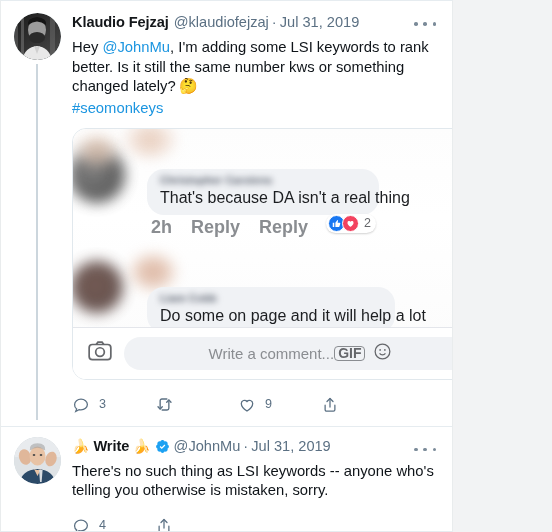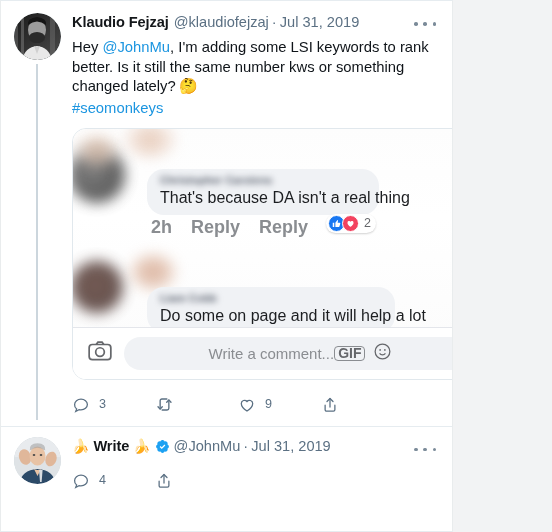--- a/index.html
+++ b/index.html
@@ -481,20 +481,21 @@
           <svg width="15" height="15" viewBox="0 0 24 24">
             <path fill="#1da1f2" d="M22.25 12c0-1.43-.88-2.67-2.19-3.34.46-1.39.2-2.9-.81-3.91s-2.52-1.27-3.91-.81C14.67 2.63 13.43 1.75 12 1.75s-2.67.88-3.34 2.19c-1.39-.46-2.9-.2-3.91.81s-1.27 2.52-.81 3.91C2.63 9.33 1.75 10.57 1.75 12s.88 2.67 2.19 3.34c-.46 1.39-.2 2.9.81 3.91s2.52 1.27 3.91.81c.67 1.31 1.91 2.19 3.34 2.19s2.67-.88 3.34-2.19c1.39.46 2.9.2 3.91-.81s1.27-2.52.81-3.91c1.31-.67 2.19-1.91 2.19-3.34z"></path>
             <path fill="#fff" d="M10.83 16.04l-3.4-3.39 1.42-1.42 1.98 1.98 4.31-4.31 1.42 1.42z"></path>
           </svg>
         </span>
         <span class="handle">@JohnMu</span>
         <span class="sep">·</span>
         <span class="date">Jul 31, 2019</span>
       </div>
 
+      <div class="tw-text">There's no such thing as LSI keywords -- anyone who's telling you otherwise is mistaken, sorry.</div>
 
       <div class="actions">
         <div class="action">
           <svg width="18" height="18" viewBox="0 0 24 24" fill="none" stroke="#5b7083" stroke-width="1.7">
             <path d="M20.5 11.3c0 4-3.8 7.2-8.5 7.2a9.9 9.9 0 0 1-2.6-.34L5 20.6l1.2-3.2A6.9 6.9 0 0 1 3.5 11.3c0-4 3.8-7.2 8.5-7.2s8.5 3.2 8.5 7.2z"></path>
           </svg>
           <span class="cnt">4</span>
         </div>
         <div class="action">
           <svg width="18" height="18" viewBox="0 0 24 24" fill="none" stroke="#5b7083" stroke-width="1.7" stroke-linecap="round" stroke-linejoin="round">

